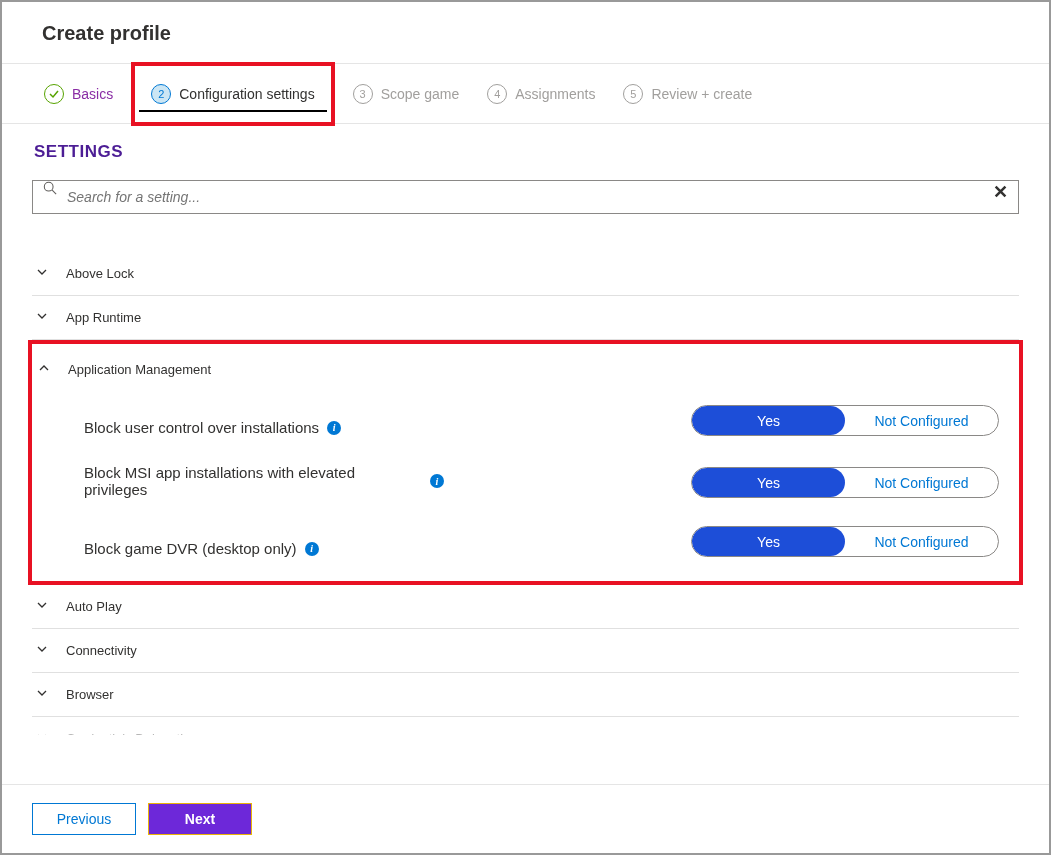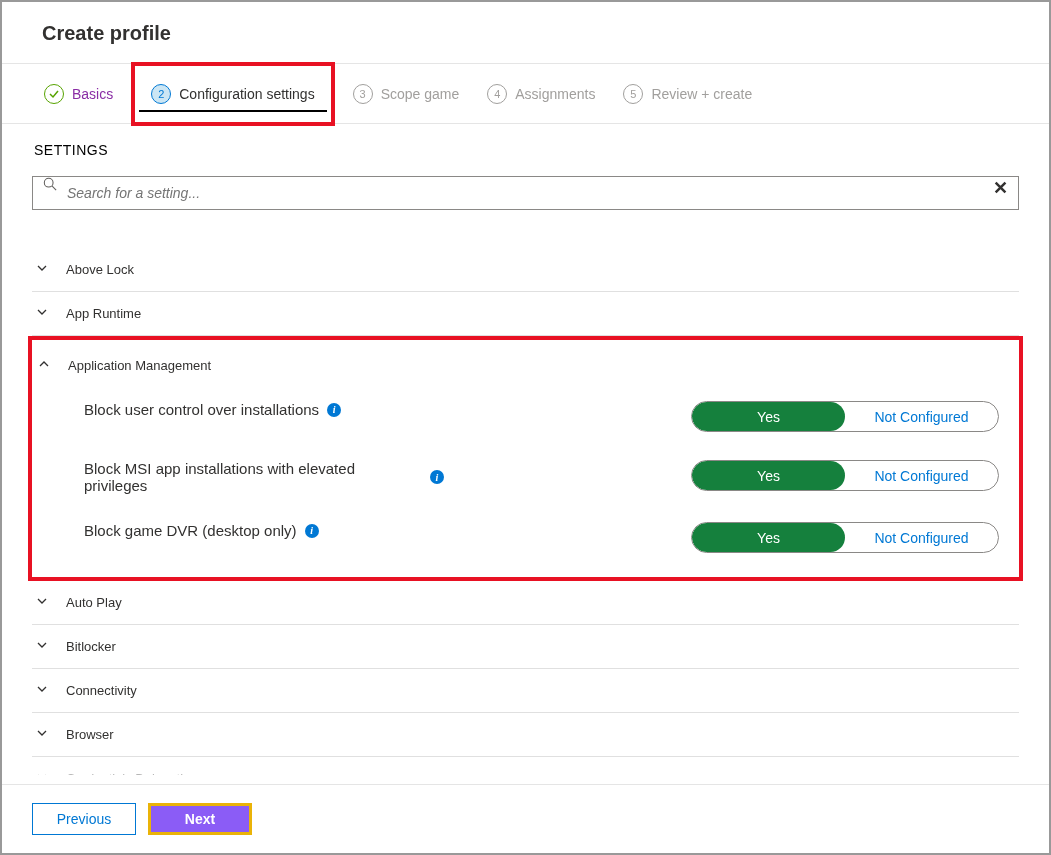--- a/index.html
+++ b/index.html
@@ -67,24 +67,25 @@
       position: absolute;
       left: 4px; right: 4px; bottom: 10px;
       height: 2px;
       background: #000;
     }
     .content {
       padding: 6px 30px 0 30px;
       overflow: hidden;
     }
     .section-label {
-      font-size: 14px;
+      font-size: 17px;
       letter-spacing: 0.5px;
-      color: #000000;
+      color: #4c1d95;
       margin: 12px 0 18px 2px;
+      font-weight: bold;
     }
     .search-box {
       display: flex;
       border: 1px solid #8a8886;
       height: 34px;
       padding: 0 10px;
       margin-bottom: 38px;
       background: #fff;
     }
     .search-box input {
@@ -120,21 +121,21 @@
       width: 14px;
       display: inline-block;
     }
     .highlight-section {
       border: 4px solid #e81123;
       padding: 4px 0 10px 2px;
       margin: 0 -4px;
     }
     .setting-row {
       display: flex;
-      align-items: flex-start;
+      align-items: flex-end;
       padding: 14px 10px 14px 50px;
       gap: 12px;
       font-size: 15px;
     }
     .setting-label {
       flex: 0 0 360px;
       display: flex;
       align-items: center;
       gap: 8px;
     }
@@ -163,21 +164,21 @@
     }
     .toggle-opt {
       flex: 1;
       display: flex;
       align-items: center;
       justify-content: center;
       font-size: 14px;
       cursor: pointer;
     }
     .toggle-opt.on {
-      background: #15803d;
+      background: #1d4ed8;
       color: #fff;
       border-radius: 15px;
     }
     .toggle-opt.off {
       color: #0078d4;
     }
     .footer {
       position: absolute;
       bottom: 0; left: 0; right: 0;
       border-top: 1px solid #e5e5e5;
@@ -194,22 +195,22 @@
       justify-content: center;
       font-size: 14px;
       cursor: pointer;
     }
     .btn-secondary {
       border: 1px solid #0078d4;
       color: #0078d4;
       background: #fff;
     }
     .btn-primary {
-      border: 3px solid #eab308;
-      background: #8b5cf6;
+      border: 1px solid #eab308;
+      background: #6d28d9;
       color: #fff;
       font-weight: 600;
     }
     .cutoff {
       border-bottom: none;
     }
   </style>
 </head>
 <body>
 
@@ -332,30 +333,20 @@
     <div class="acc-header">
       <span class="chev">
         <svg width="12" height="12" viewBox="0 0 12 12">
             <path d="M2 4 L6 8 L10 4" stroke="#323130" stroke-width="1.3" fill="none"></path>
           </svg>
       </span>
       <span>Auto Play</span>
     </div>
   </div>
 
-  <div class="acc-item">
-    <div class="acc-header">
-      <span class="chev">
-        <svg width="12" height="12" viewBox="0 0 12 12">
-            <path d="M2 4 L6 8 L10 4" stroke="#323130" stroke-width="1.3" fill="none"></path>
-          </svg>
-      </span>
-      <span>Bitlocker</span>
-    </div>
-  </div>
 
   <div class="acc-item">
     <div class="acc-header">
       <span class="chev">
         <svg width="12" height="12" viewBox="0 0 12 12">
             <path d="M2 4 L6 8 L10 4" stroke="#323130" stroke-width="1.3" fill="none"></path>
           </svg>
       </span>
       <span>Connectivity</span>
     </div>

